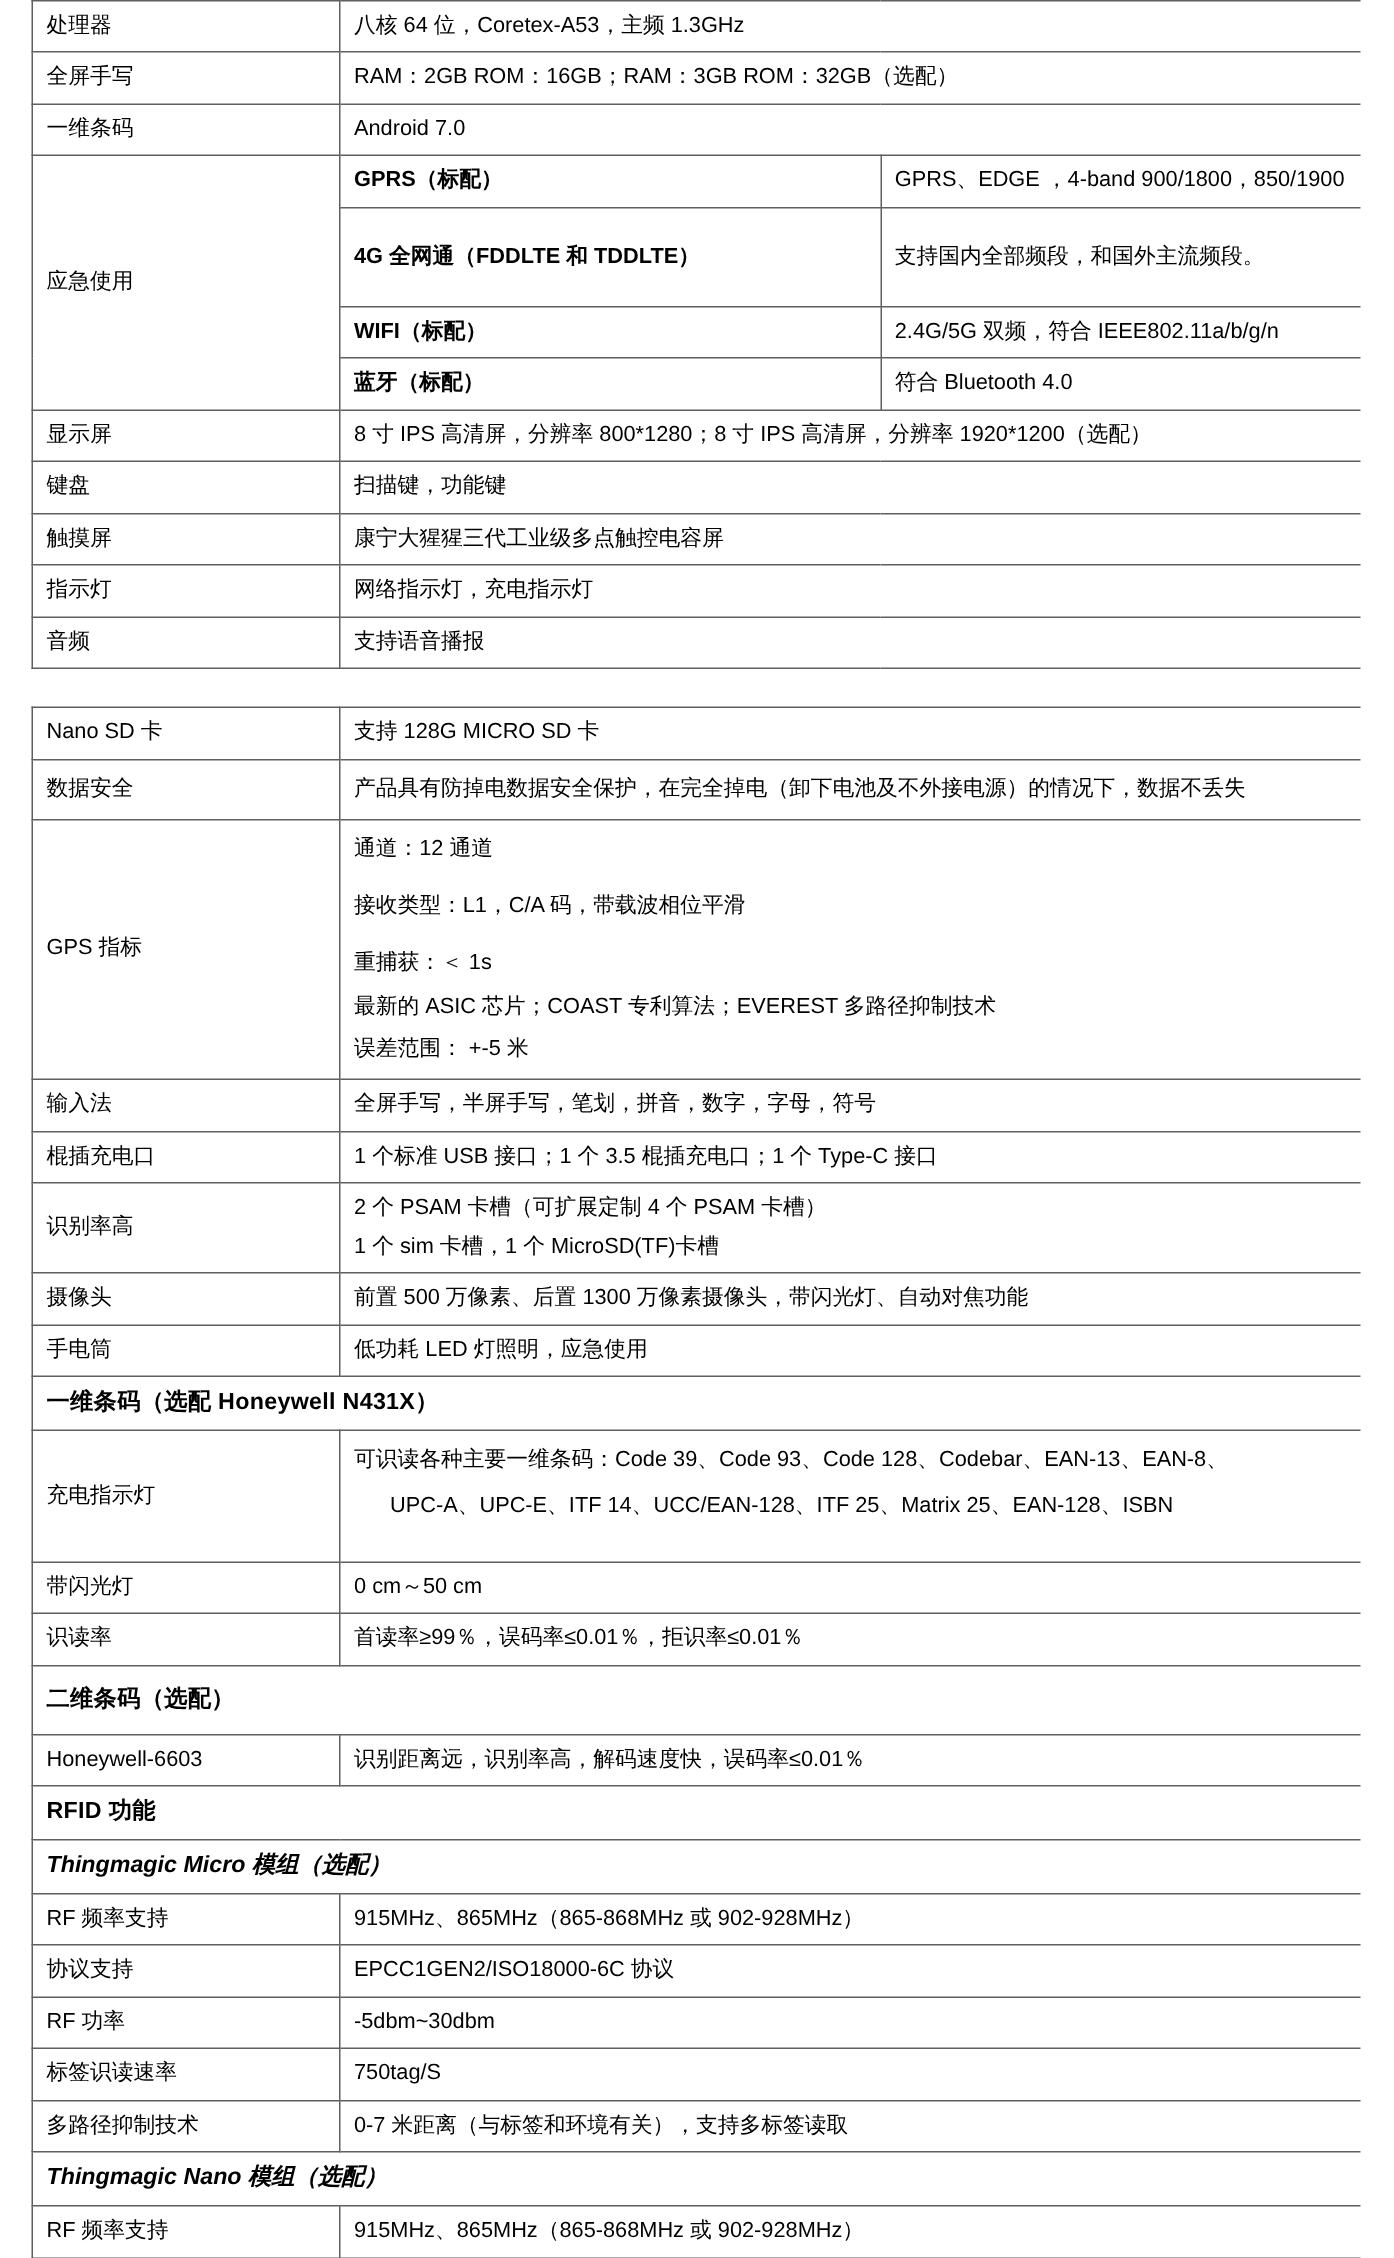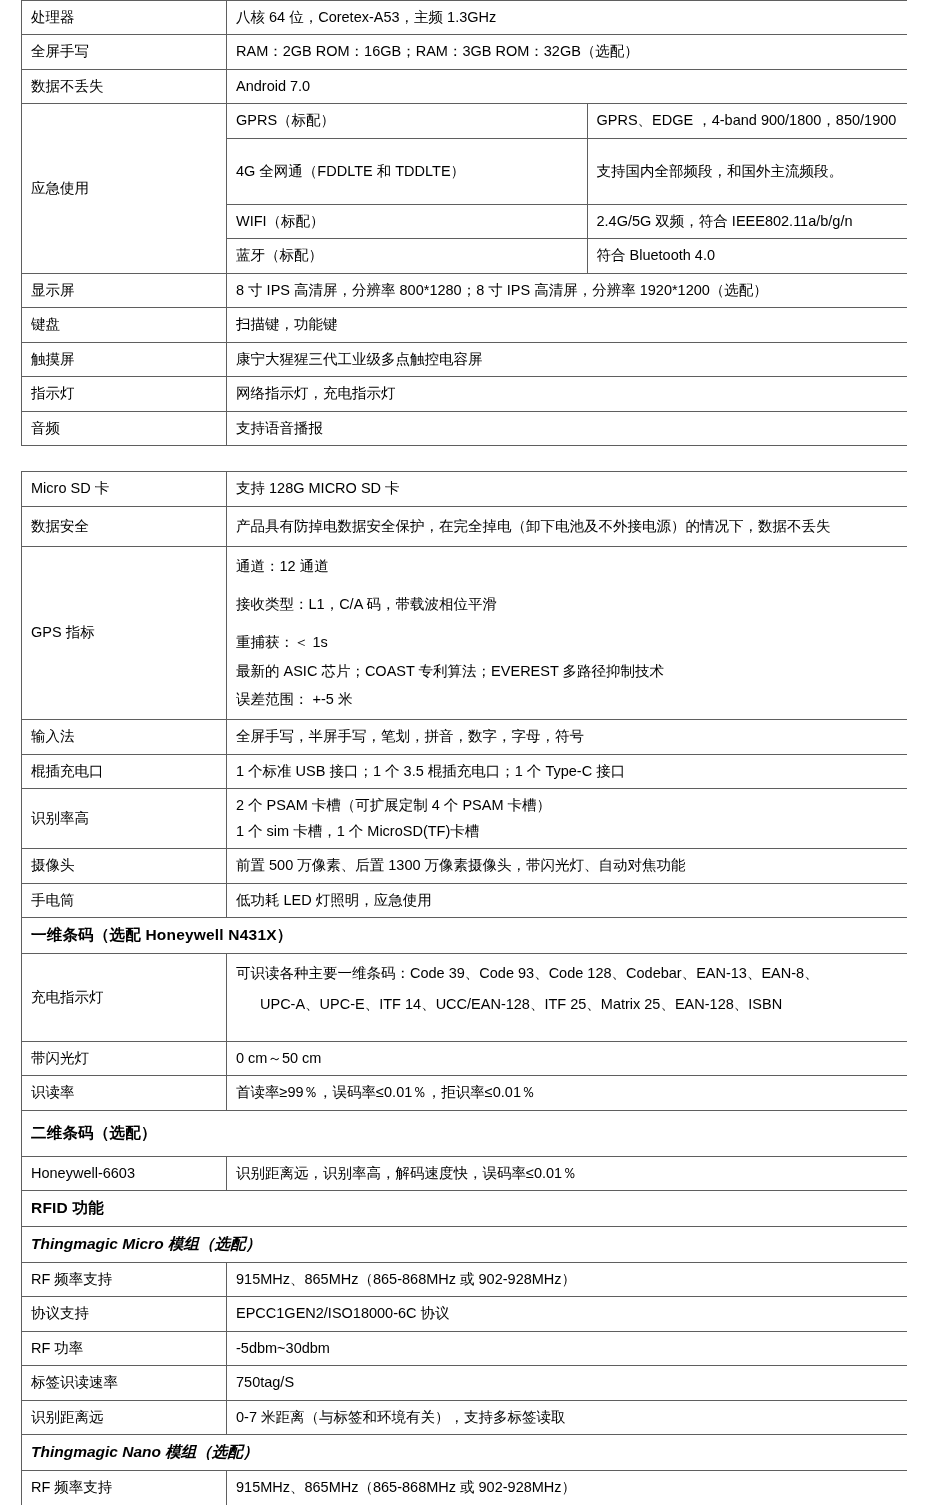--- a/index.html
+++ b/index.html
@@ -35,20 +35,21 @@
     padding: 5px 9px 6px 9px;
     vertical-align: middle;
     word-break: break-word;
     background: #fff;
   }
   .spec-table td.label {
     width: 186px;
   }
   .spec-table td.sub {
     width: 248px;
+    font-weight: bold;
   }
   .spec-table td.value {
     width: 702px;
   }
   .spec-table td.value-3 {
     width: 454px;
   }
   .gap {
     height: 25px;
   }
@@ -93,21 +94,21 @@
     <tbody>
       <tr>
         <td class="label">处理器</td>
         <td class="value" colspan="2">八核 64 位，Coretex-A53，主频 1.3GHz</td>
       </tr>
       <tr>
         <td class="label">全屏手写</td>
         <td class="value" colspan="2">RAM：2GB    ROM：16GB；RAM：3GB    ROM：32GB（选配）</td>
       </tr>
       <tr>
-        <td class="label">数据不丢失</td>
+        <td class="label">一维条码</td>
         <td class="value" colspan="2">Android 7.0</td>
       </tr>
 
       <tr>
         <td class="label vmid" rowspan="4">应急使用</td>
         <td class="sub">GPRS（标配）</td>
         <td class="value-3">GPRS、EDGE ，4-band 900/1800，850/1900</td>
       </tr>
       <tr>
         <td class="sub tall vtop">4G 全网通（FDDLTE 和 TDDLTE）</td>
@@ -143,21 +144,21 @@
         <td class="value" colspan="2">支持语音播报</td>
       </tr>
     </tbody>
   </table>
 
   <div class="gap"></div>
 
   <table class="spec-table">
     <tbody>
       <tr>
-        <td class="label">Micro SD 卡</td>
+        <td class="label">Nano SD 卡</td>
         <td class="value">支持 128G MICRO SD 卡</td>
       </tr>
       <tr>
         <td class="label vtop">数据安全</td>
         <td class="value vtop" style="line-height:1.95;">产品具有防掉电数据安全保护，在完全掉电（卸下电池及不外接电源）的情况下，数据不丢失</td>
       </tr>
 
       <tr>
         <td class="label vtop" style="padding-top:4px;">GPS 指标</td>
         <td class="value gps-cell vtop">
@@ -242,21 +243,21 @@
       </tr>
       <tr>
         <td class="label">RF 功率</td>
         <td class="value">-5dbm~30dbm</td>
       </tr>
       <tr>
         <td class="label">标签识读速率</td>
         <td class="value">750tag/S</td>
       </tr>
       <tr>
-        <td class="label">识别距离远</td>
+        <td class="label">多路径抑制技术</td>
         <td class="value">0-7 米距离（与标签和环境有关），支持多标签读取</td>
       </tr>
 
       <tr>
         <td class="section-head-italic" colspan="2">Thingmagic Nano 模组（选配）</td>
       </tr>
 
       <tr>
         <td class="label">RF 频率支持</td>
         <td class="value">915MHz、865MHz（865-868MHz 或 902-928MHz）</td>

